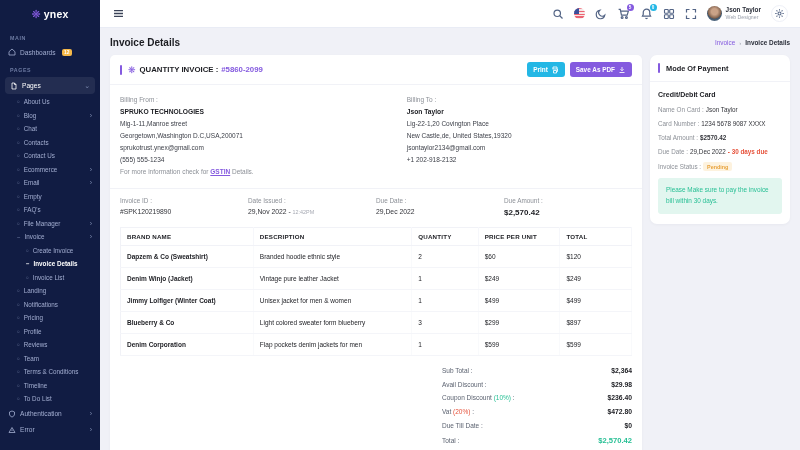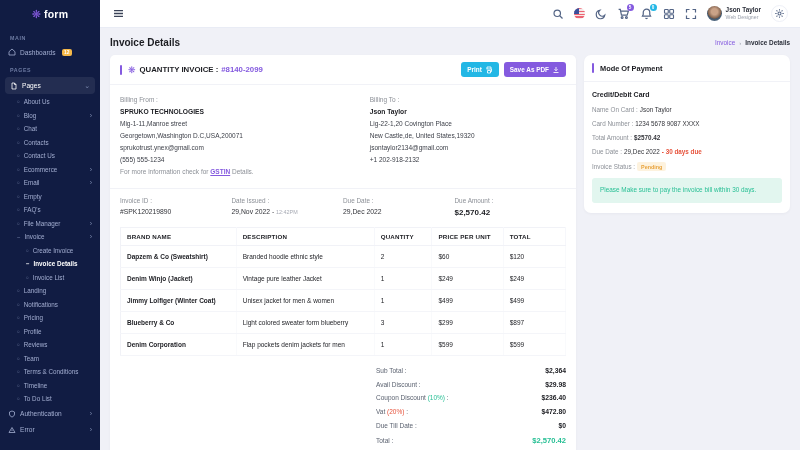--- a/index.html
+++ b/index.html
@@ -46,21 +46,21 @@
   .page-title { font-size:10px; font-weight:bold; color:#1c1d22; }
   .breadcrumb { font-size:6.4px; display:flex; align-items:center; gap:4px; }
   .bc-link { color:#845adf; cursor:pointer; }
   .bc-sep { color:#9aa0ac; font-size:6px; }
   .bc-cur { color:#2b2f3a; font-weight:bold; }
 
   
   .content { display:flex; gap:8px; padding:0 10px; align-items:flex-start; }
   .card { background:#fff; border-radius:5px; box-shadow:0 1px 3px rgba(20,20,40,.04); }
   .card-main { flex:1; min-height:400px; }
-  .card-side { width:206px;border-radius:7px; }
+  .card-side { width:140px;border-radius:7px; }
 
   .cm-header { display:flex; align-items:center; padding:7px 10px; border-bottom:1px solid #f1f2f7; }
   .accent-bar { width:2px; height:10px; background:#845adf; border-radius:1px; margin-right:6px; flex:none; }
   .cm-glyph { color:#845adf; font-size:9px; margin-right:4px; }
   .cm-title { font-size:7.8px; font-weight:bold; color:#1c1d22; }
   .cm-number { font-size:7.8px; font-weight:bold; color:#845adf; margin-left:3px; }
   .cm-actions { margin-left:auto; display:flex; gap:5px; }
   .btn { display:flex; align-items:center; gap:3px; font-size:6.4px; font-weight:bold; color:#fff; border:none; border-radius:3px; padding:3.5px 6px; cursor:pointer; font-family:inherit; }
   .btn-info { background:#23b7e5; }
   .btn-primary { background:#845adf; }
@@ -107,21 +107,21 @@
   .alert-success { background:#e2f6ef; color:#26bf94; border-radius:3px; padding:7px 8px; font-size:6.4px; line-height:1.7; margin-top:3px; }
 
   svg.ico { display:block; }
 </style>
 </head>
 <body>
 
 <aside class="sidebar">
   <div class="logo-row">
     <span class="logo-glyph">❋</span>
-    <span class="logo-text">form</span>
+    <span class="logo-text">ynex</span>
   </div>
 
   <div class="side-section">MAIN</div>
 
   <div class="side-item">
     <span class="mini-ico">
       <svg class="ico" width="8" height="8" viewBox="0 0 16 16" fill="none" stroke="#a3aed1" stroke-width="1.6">
           <path d="M2 7.5L8 2l6 5.5V14H2z"></path>
         </svg>
     </span>
@@ -319,21 +319,21 @@
     </div>
   </div>
 
   <div class="content">
 
     <section class="card card-main">
       <div class="cm-header">
         <span class="accent-bar"></span>
         <span class="cm-glyph">❋</span>
         <span class="cm-title">QUANTITY INVOICE :</span>
-        <span class="cm-number">#8140-2099</span>
+        <span class="cm-number">#5860-2099</span>
         <span class="cm-actions">
           <button class="btn btn-info">
             <span>Print</span>
             <svg class="ico" width="8" height="8" viewBox="0 0 16 16" fill="none" stroke="#ffffff" stroke-width="1.7">
                 <path d="M4 6V2h8v4M3 6h10v5h-2M5 9h6v5H5z"></path>
               </svg>
           </button>
           <button class="btn btn-primary">
             <span>Save As PDF</span>
             <svg class="ico" width="8" height="8" viewBox="0 0 16 16" fill="none" stroke="#ffffff" stroke-width="1.7">

